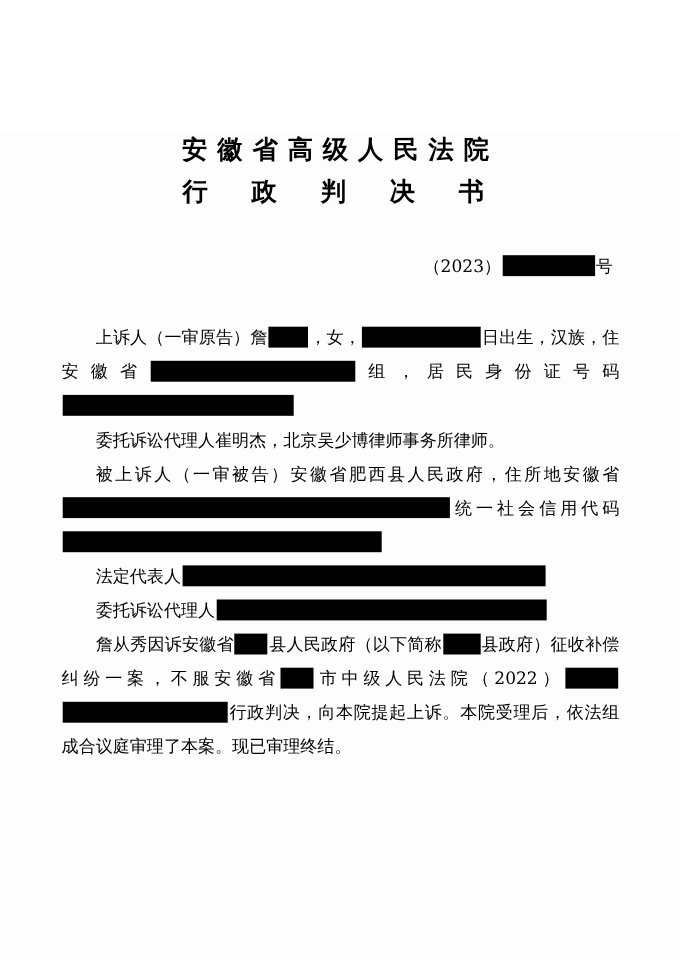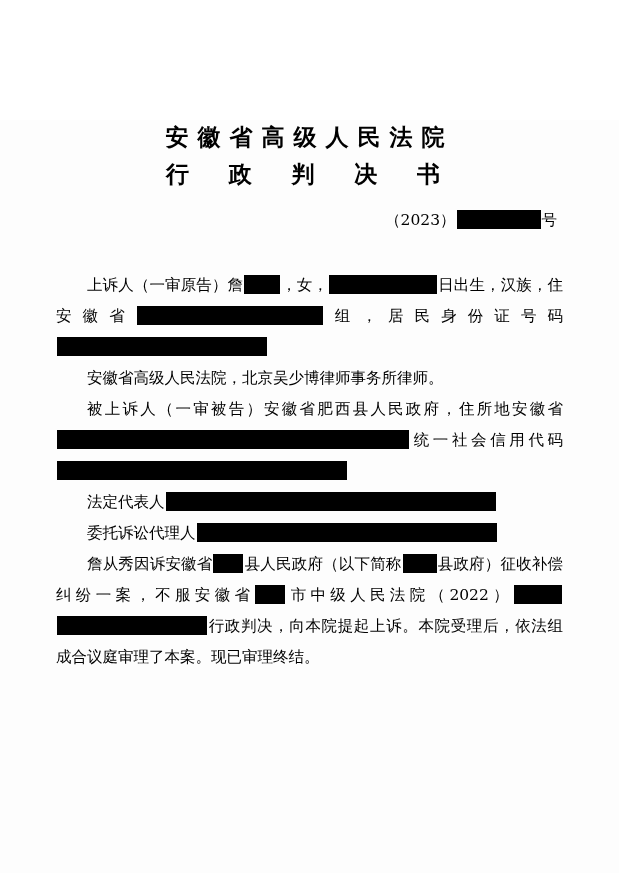--- a/index.html
+++ b/index.html
@@ -35,21 +35,21 @@
     font-family: "DejaVu Sans", "Liberation Sans", sans-serif;
   }
   .doc-subtitle {
     font-size: 23px;
     font-weight: bold;
     letter-spacing: 13px;
     line-height: 1.75;
     font-family: Liberation Mono, monospace;
   }
   .case-no {
-    margin-top: 12px;
+    margin-top: 34px;
     padding-right: 62px;
     text-align: right;
     font-size: 15.5px;
     line-height: 1.6;
   }
   .body-block {
     margin-top: 37px;
     padding: 0 56px 0 56px;
     font-size: 15.5px;
     line-height: 2.0;
@@ -83,20 +83,20 @@
     <div class="doc-title">安徽省高级人民法院</div>
     <div class="doc-subtitle">行 政 判 决 书</div>
   </div>
 
   <div class="case-no">
     <span>（2023）</span><span class="redact redact-tall" style="width:84px;"></span><span>号</span>
   </div>
 
   <div class="body-block">
     <p class="para">上诉人（一审原告）詹<span class="redact redact-tall" style="width: 36px;"></span>，女，<span class="redact redact-tall" style="width: 108px;"></span>日出生，汉族，住安徽省<span class="redact redact-tall" style="width: 186px;"></span>组，居民身份证号码<span class="redact redact-tall" style="width: 210px;"></span></p>
-    <p class="para">安徽省高级人民法院，北京吴少博律师事务所律师。</p>
+    <p class="para">委托诉讼代理人崔明杰，北京吴少博律师事务所律师。</p>
     <p class="para">被上诉人（一审被告）安徽省肥西县人民政府，住所地安徽省<span class="redact redact-tall" style="width: 352px;"></span>统一社会信用代码<span class="redact redact-tall" style="width: 290px;"></span></p>
     <p class="para">法定代表人<span class="redact redact-tall" style="width: 330px;"></span></p>
     <p class="para">委托诉讼代理人<span class="redact redact-tall" style="width: 300px;"></span></p>
     <p class="para">詹从秀因诉安徽省<span class="redact redact-tall" style="width: 30px;"></span>县人民政府（以下简称<span class="redact redact-tall" style="width: 34px;"></span>县政府）征收补偿纠纷一案，不服安徽省<span class="redact redact-tall" style="width: 30px;"></span>市中级人民法院（2022）<span class="redact redact-tall" style="width: 48px;"></span><span class="redact redact-tall" style="width: 150px;"></span>行政判决，向本院提起上诉。本院受理后，依法组成合议庭审理了本案。现已审理终结。</p>
   </div>
 
 </div>
 
 </body></html>

